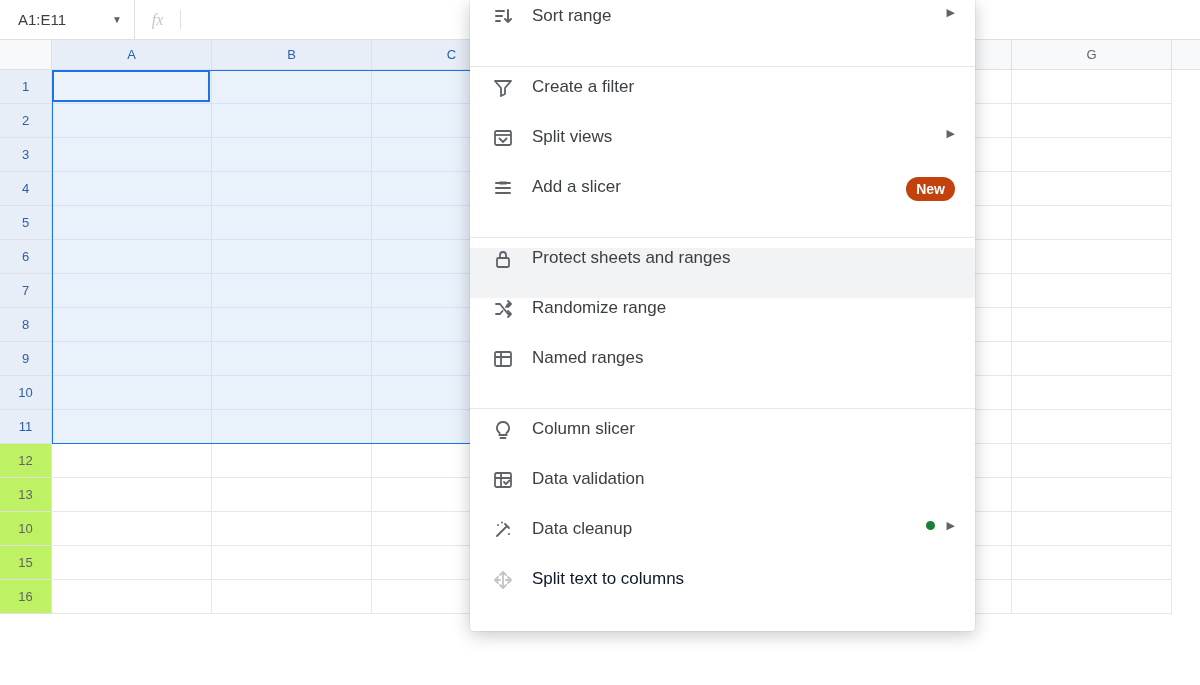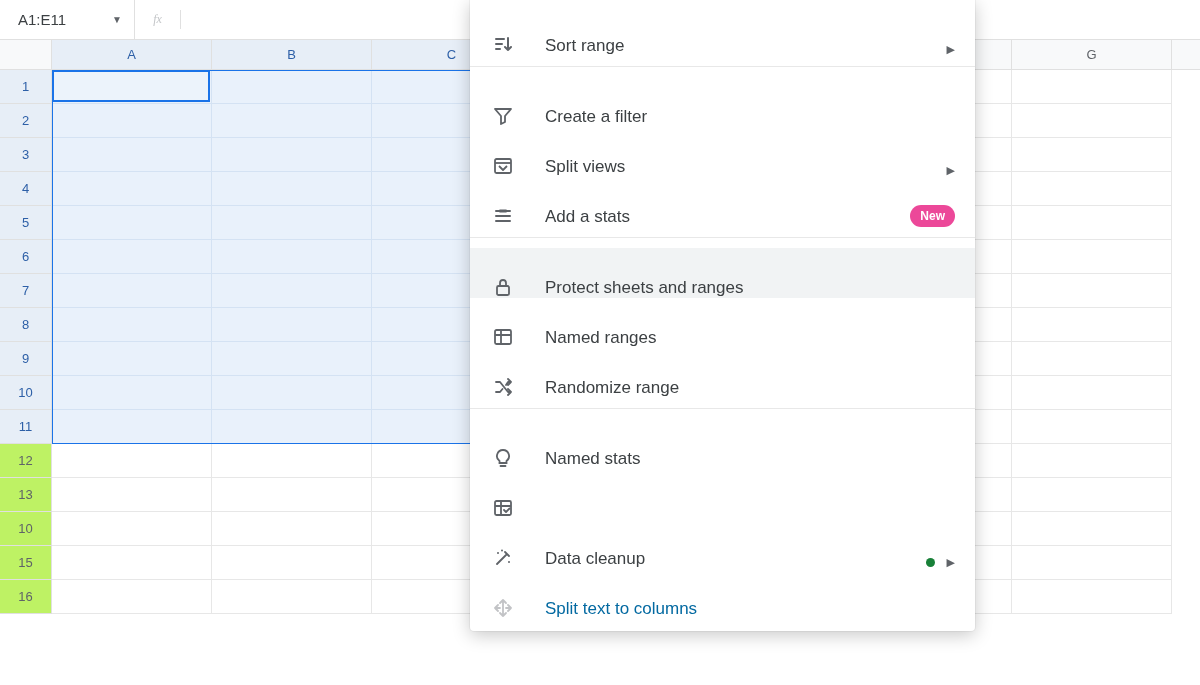--- a/index.html
+++ b/index.html
@@ -34,21 +34,21 @@
     font-size: 10px;
     color: #5f6368;
   }
   .fx-label {
     width: 46px;
     display:flex;
     align-items:center;
     justify-content:center;
     font-family: "Times New Roman", serif;
     font-style: italic;
-    font-size: 12px;
+    font-size: 16px;
     color: #c3c5c8;
     border-left: 1px solid #e0e0e0;
   }
   .fx-sep {
     width:1px;
     margin: 10px 0;
     background:#e0e0e0;
   }
   .formula-input {
     flex:1;
@@ -142,28 +142,28 @@
     width: 505px;
     background:#fff;
     box-shadow: 0 4px 18px rgba(0,0,0,0.22), 0 0 0 1px rgba(0,0,0,0.04);
     border-radius: 0 0 4px 4px;
     padding: 6px 0 12px;
     font-size: 17px;
     color:#3c4043;
   }
   .menu-item {
     display:flex;
-    align-items:flex-end;
+    align-items:flex-start;
     height: 50px;
     padding: 0 20px 0 22px;
     cursor:pointer;
-    gap: 31px;
+    gap: 18px;
   }
   .menu-item.hover { background:#f1f3f4; }
-  .menu-item.disabled { color:#0369a1; cursor:default; }
+  .menu-item.disabled { color:#0f172a; cursor:default; }
   .menu-item .mi-icon {
     width: 22px;
     height: 22px;
     flex: 0 0 22px;
     display:flex;
     align-items:center;
     justify-content:center;
     color:#5f6368;
   }
   .menu-item.disabled .mi-icon { color:#c2c3c6; }
@@ -178,23 +178,23 @@
   .submenu-arrow {
     font-size: 11px;
     color:#5f6368;
   }
   .menu-sep {
     height:1px;
     background:#e8e8e8;
     margin: 10px 0;
   }
   .badge-new {
-    background:#ec4899;
+    background:#c2410c;
     color:#fff;
-    font-size:12px;
+    font-size:14px;
     font-weight:600;
     padding:4px 10px;
     border-radius: 12px;
   }
   .status-dot {
     width:9px; height:9px; border-radius:50%;
     background:#188038;
   }
 
   svg { display:block; }
@@ -426,69 +426,70 @@
       <span class="mi-right">
         <span class="submenu-arrow">▶</span>
       </span>
     </div>
     <div class="menu-item">
       <span class="mi-icon">
         <svg width="20" height="20" viewBox="0 0 20 20">
           <use href="#ic-slicer"></use>
         </svg>
       </span>
-      <span class="mi-label">Add a stats</span>
+      <span class="mi-label">Add a slicer</span>
       <span class="mi-right">
         <span class="badge-new">New</span>
       </span>
     </div>
     <div class="menu-sep"></div>
     <div class="menu-item hover">
       <span class="mi-icon">
         <svg width="20" height="20" viewBox="0 0 20 20">
           <use href="#ic-lock"></use>
         </svg>
       </span>
       <span class="mi-label">Protect sheets and ranges</span>
       <span class="mi-right"></span>
     </div>
     <div class="menu-item">
       <span class="mi-icon">
         <svg width="20" height="20" viewBox="0 0 20 20">
+          <use href="#ic-shuffle"></use>
+        </svg>
+      </span>
+      <span class="mi-label">Randomize range</span>
+      <span class="mi-right"></span>
+    </div>
+    <div class="menu-item">
+      <span class="mi-icon">
+        <svg width="20" height="20" viewBox="0 0 20 20">
           <use href="#ic-named"></use>
         </svg>
       </span>
       <span class="mi-label">Named ranges</span>
       <span class="mi-right"></span>
     </div>
-    <div class="menu-item">
-      <span class="mi-icon">
-        <svg width="20" height="20" viewBox="0 0 20 20">
-          <use href="#ic-shuffle"></use>
-        </svg>
-      </span>
-      <span class="mi-label">Randomize range</span>
-      <span class="mi-right"></span>
-    </div>
     <div class="menu-sep"></div>
     <div class="menu-item">
       <span class="mi-icon">
         <svg width="20" height="20" viewBox="0 0 20 20">
           <use href="#ic-bulb"></use>
         </svg>
       </span>
-      <span class="mi-label">Named stats</span>
+      <span class="mi-label">Column slicer</span>
       <span class="mi-right"></span>
     </div>
     <div class="menu-item">
       <span class="mi-icon">
         <svg width="20" height="20" viewBox="0 0 20 20">
           <use href="#ic-validation"></use>
         </svg>
       </span>
+      <span class="mi-label">Data validation</span>
       <span class="mi-right"></span>
     </div>
     <div class="menu-item">
       <span class="mi-icon">
         <svg width="20" height="20" viewBox="0 0 20 20">
           <use href="#ic-wand"></use>
         </svg>
       </span>
       <span class="mi-label">Data cleanup</span>
       <span class="mi-right">

